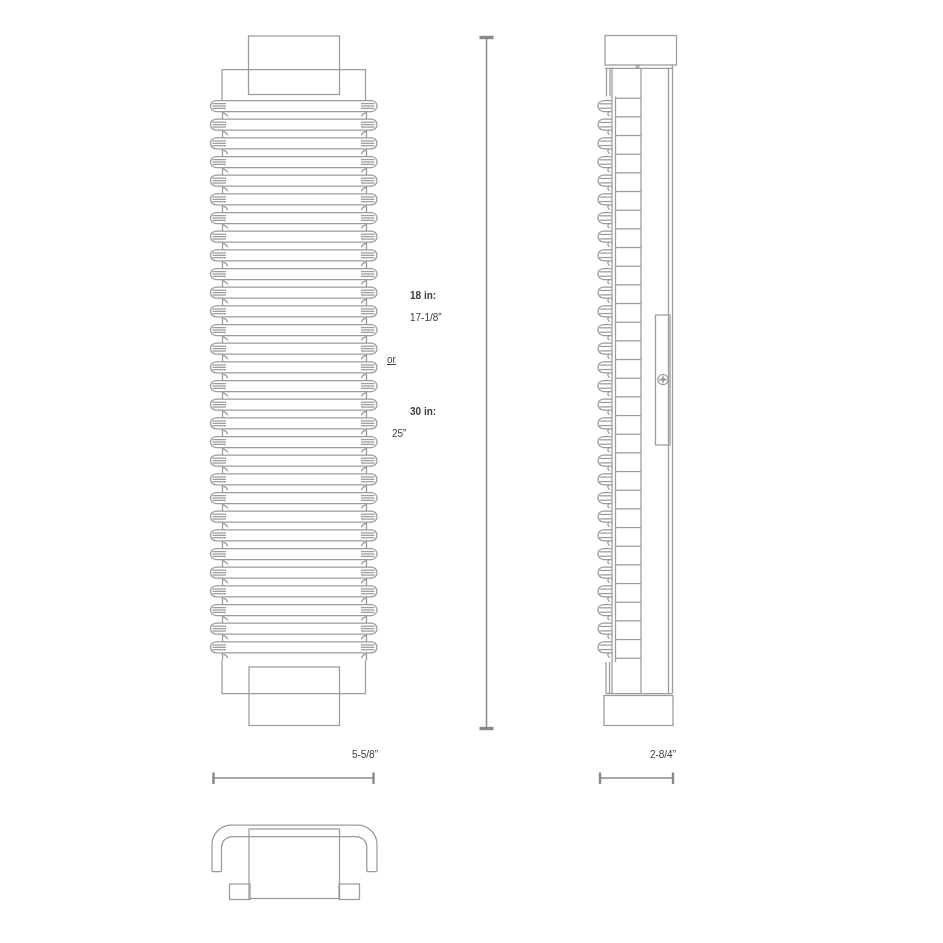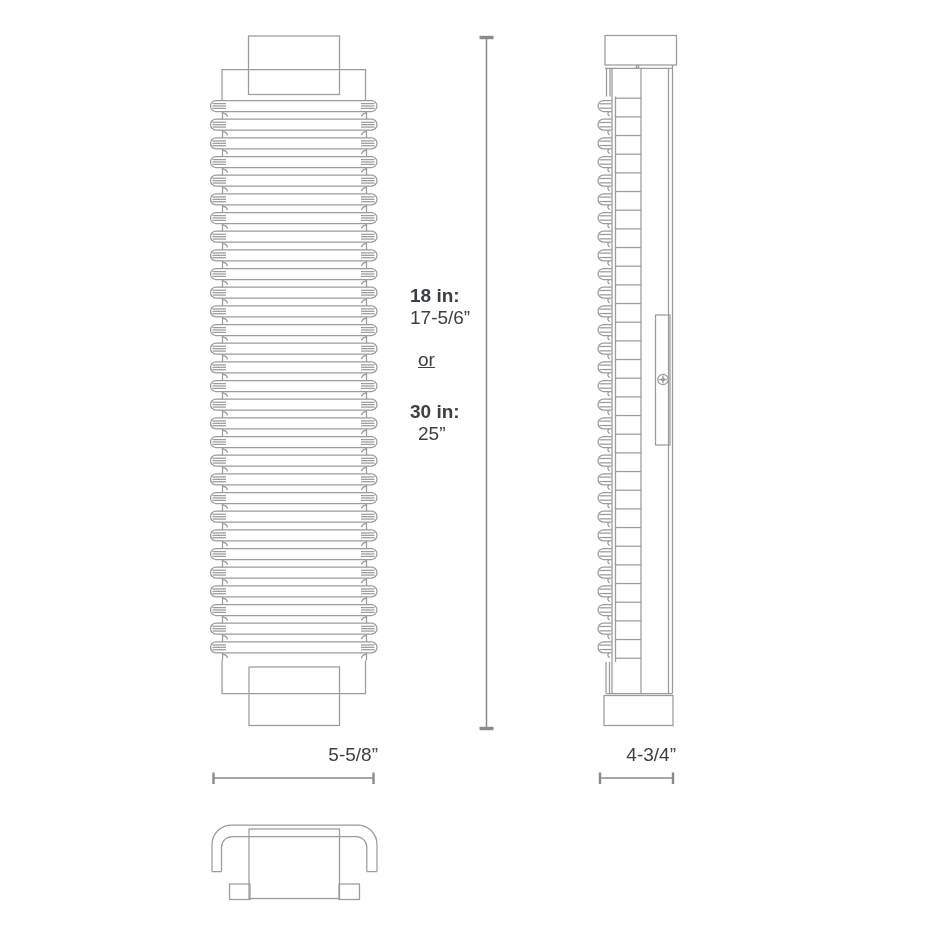--- a/index.html
+++ b/index.html
@@ -3,21 +3,21 @@
 <meta charset="utf-8">
 <style>
   html,body{margin:0;padding:0;background:#fff;}
   #canvas{position:relative;width:943px;height:943px;background:var(--bg,#fff);
           font-family:"Liberation Sans", sans-serif;overflow:hidden;}
   svg{position:absolute;left:0;top:0;}
   svg *{fill:none;stroke:var(--line,#9b9b9b);stroke-width:1.25;}
   svg .dim *{stroke:var(--dim,#8a8a8a);stroke-width:1.5;}
   svg .dim .cap{stroke-width:3.4;}
   svg .dim .tick{stroke-width:2.4;}
-  .lbl{position:absolute;color:var(--text,#3d4043);font-size:19px;line-height:18px;white-space:nowrap;}
+  .lbl{position:absolute;color:var(--text,#3d4043);font-size:10px;line-height:18px;white-space:nowrap;}
   .lbl.b{font-weight:bold;}
   .ctr{text-align:right;}
 </style>
 </head>
 <body>
 
 <div id="canvas">
 
   <svg id="drawing" width="943" height="943" viewBox="0 0 943 943">
 
@@ -505,20 +505,20 @@
       <line class="tick" x1="373.5" y1="772.5" x2="373.5" y2="784"></line>
     </g>
     <g class="dim">
       <line x1="600" y1="778" x2="673" y2="778"></line>
       <line class="tick" x1="600" y1="772.5" x2="600" y2="784"></line>
       <line class="tick" x1="673" y1="772.5" x2="673" y2="784"></line>
     </g>
   </svg>
 
   <div class="lbl b" style="left:410px;top:287px;">18 in:</div>
-  <div class="lbl" style="left:410px;top:309px;">17-5/6”</div>
-  <div class="lbl" style="left:418px;top:351px;text-decoration:underline;">or</div>
+  <div class="lbl" style="left:410px;top:309px;">17-1/8”</div>
+  <div class="lbl" style="left:387px;top:351px;text-decoration:underline;">or</div>
   <div class="lbl b" style="left:410px;top:403px;">30 in:</div>
-  <div class="lbl" style="left:418px;top:425px;">25”</div>
+  <div class="lbl" style="left:392px;top:425px;">25”</div>
 
   <div class="lbl ctr" style="left:208px;top:746px;width:170px;">5-5/8”</div>
-  <div class="lbl ctr" style="left:597px;top:746px;width:79px;">4-3/4”</div>
+  <div class="lbl ctr" style="left:597px;top:746px;width:79px;">2-8/4”</div>
 </div>
 
 </body></html>

